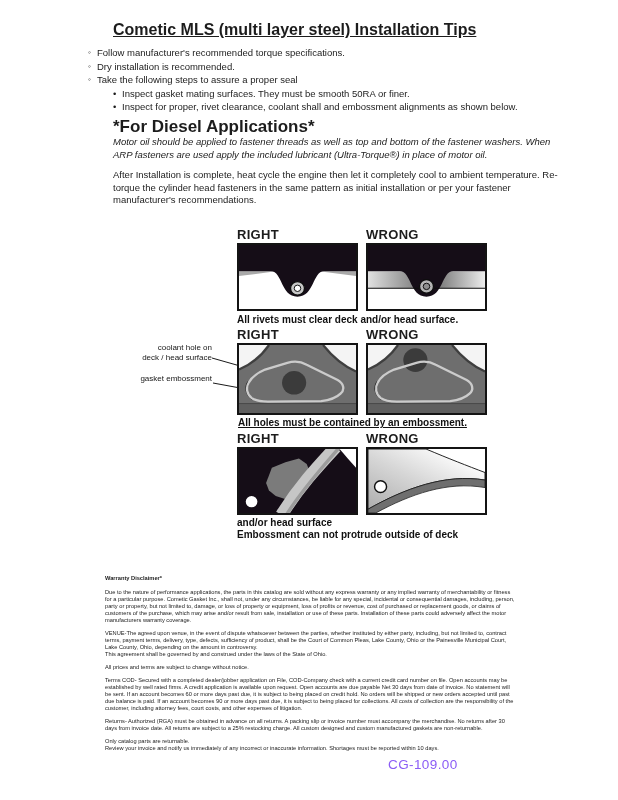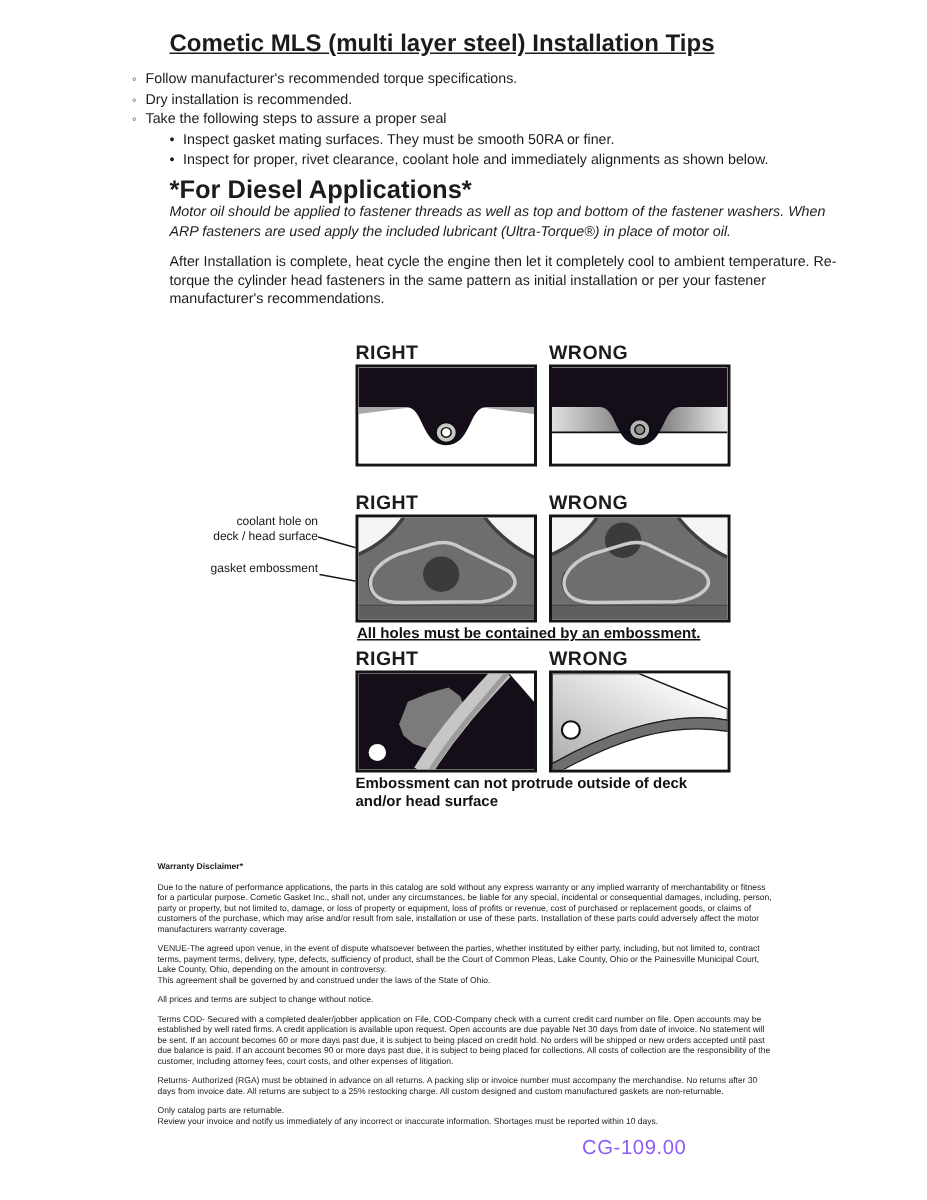--- a/index.html
+++ b/index.html
@@ -48,21 +48,21 @@
     <div class="b-row">
       <span class="mk">◦</span>
       <span>Take the following steps to assure a proper seal</span>
     </div>
     <div class="b-row sub">
       <span class="mk">•</span>
       <span>Inspect gasket mating surfaces.  They must be smooth 50RA or finer.</span>
     </div>
     <div class="b-row sub">
       <span class="mk">•</span>
-      <span>Inspect for proper, rivet clearance, coolant hole and immediately alignments as shown below.</span>
+      <span>Inspect for proper, rivet clearance, coolant shall and embossment alignments as shown below.</span>
     </div>
   </div>
 
   <div class="abs diesel-h">*For Diesel Applications*</div>
   <div class="abs para p1">Motor oil should be applied to fastener threads as well as top and bottom of the fastener washers. When ARP fasteners are used apply the included lubricant (Ultra-Torque®) in place of motor oil.</div>
   <div class="abs para p2">After Installation is complete, heat cycle the engine then let it completely cool to ambient temperature. Re-torque the cylinder head fasteners in the same pattern as initial installation or per your fastener manufacturer's recommendations.</div>
 
   <div class="abs fig-label" style="left:237px;top:227px;">RIGHT</div>
   <div class="abs fig-label" style="left:366px;top:227px;">WRONG</div>
 
@@ -89,20 +89,21 @@
       </defs>
       <rect width="121" height="68" fill="#ffffff"></rect>
       <rect x="0" y="28" width="121" height="18" fill="url(#g1)"></rect>
       <path d="M0,0 H121 V28 H88 C76,28 78,55 60.5,55 C43,55 45,28 33,28 H0 Z" fill="#150d17"></path>
       <line x1="0" y1="46" x2="121" y2="46" stroke="#0d0d0d" stroke-width="1.2"></line>
       <circle cx="60.5" cy="44" r="7.2" fill="#b4b4b4" stroke="#0d0d0d" stroke-width="1.3"></circle>
       <circle cx="60.5" cy="44" r="3.4" fill="#8e8e8e" stroke="#0d0d0d" stroke-width="1"></circle>
     </svg>
   </div>
 
+  <div class="abs caption" style="left:237px;top:314px;">All rivets must clear deck and/or head surface.</div>
 
   <div class="abs fig-label" style="left:237px;top:327px;">RIGHT</div>
   <div class="abs fig-label" style="left:366px;top:327px;">WRONG</div>
 
   <div class="abs fig2-lab" style="left:108px;top:343px;">
     <div>coolant hole on</div>
     <div>deck / head surface</div>
   </div>
   <div class="abs fig2-lab" style="left:108px;top:374px;">gasket embossment</div>
 
@@ -167,22 +168,22 @@
         </linearGradient>
       </defs>
       <rect width="121" height="68" fill="#ffffff"></rect>
       <path d="M0,0 H60 C83,10 103,18 121,25 V33 C80,26 38,42 0,64 Z" fill="url(#g3)" stroke="#1a1a1a" stroke-width="1"></path>
       <path d="M0,64 C38,42 80,26 121,33 V41 C82,34 44,48 8,68 H0 Z" fill="#6f6f6f" stroke="#1a1a1a" stroke-width="0.8"></path>
       <circle cx="13" cy="40" r="6.2" fill="#ffffff" stroke="#111111" stroke-width="1.5"></circle>
     </svg>
   </div>
 
   <div class="abs caption" style="left:237px;top:517px;">
+    <div>and/or head surface</div>
     <div>Embossment can not protrude outside of deck</div>
-    <div>and/or head surface</div>
   </div>
 
   <div class="abs disc">
     <div class="hd">Warranty Disclaimer*</div>
     <p>Due to the nature of performance applications, the parts in this catalog are sold without any express warranty or any implied warranty of merchantability or fitness for a particular purpose. Cometic Gasket Inc., shall not, under any circumstances, be liable for any special, incidental or consequential damages, including, person, party or property, but not limited to, damage, or loss of property or equipment, loss of profits or revenue, cost of purchased or replacement goods, or claims of customers of the purchase, which may arise and/or result from sale, installation or use of these parts. Installation of these parts could adversely affect the motor manufacturers warranty coverage.</p>
     <p>VENUE-The agreed upon venue, in the event of dispute whatsoever between the parties, whether instituted by either party, including, but not limited to, contract terms, payment terms, delivery, type, defects, sufficiency of product, shall be the Court of Common Pleas, Lake County, Ohio or the Painesville Municipal Court, Lake County, Ohio, depending on the amount in controversy.
 This agreement shall be governed by and construed under the laws of the State of Ohio.</p>
     <p>All prices and terms are subject to change without notice.</p>
     <p>Terms COD- Secured with a completed dealer/jobber application on File, COD-Company check with a current credit card number on file. Open accounts may be established by well rated firms. A credit application is available upon request. Open accounts are due payable Net 30 days from date of invoice. No statement will be sent. If an account becomes 60 or more days past due, it is subject to being placed on credit hold. No orders will be shipped or new orders accepted until past due balance is paid. If an account becomes 90 or more days past due, it is subject to being placed for collections. All costs of collection are the responsibility of the customer, including attorney fees, court costs, and other expenses of litigation.</p>
     <p>Returns- Authorized (RGA) must be obtained in advance on all returns. A packing slip or invoice number must accompany the merchandise. No returns after 30 days from invoice date. All returns are subject to a 25% restocking charge. All custom designed and custom manufactured gaskets are non-returnable.</p>

